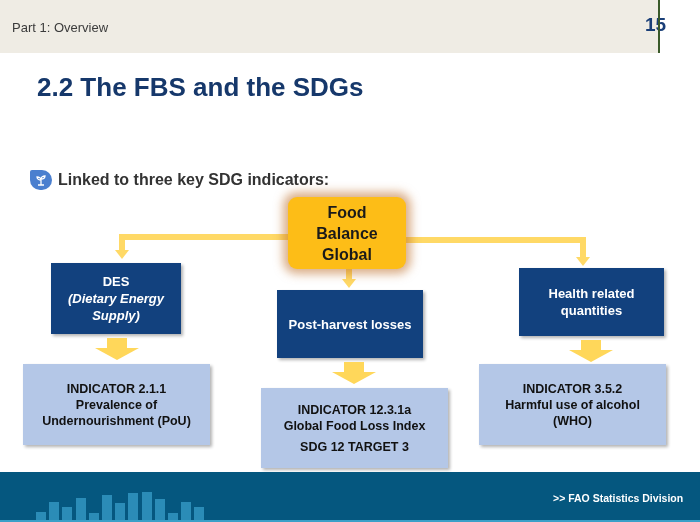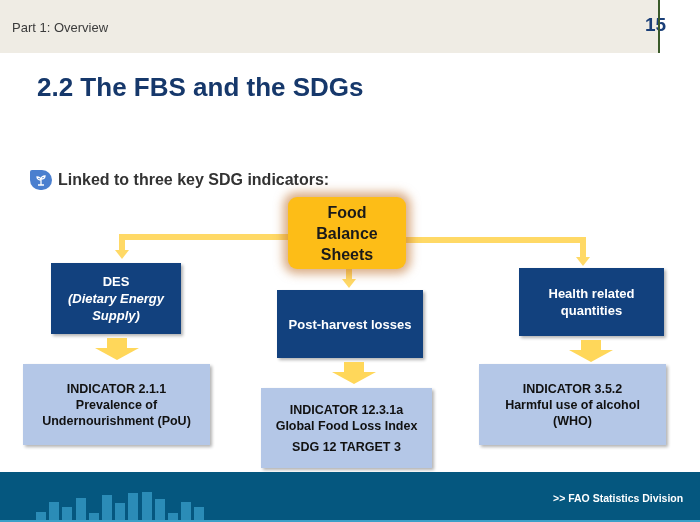--- a/index.html
+++ b/index.html
@@ -54,21 +54,21 @@
 <div class="line" style="left:406px;top:237px;width:180px;height:6px;"></div>
 <div class="line" style="left:580px;top:237px;width:6px;height:20px;"></div>
 <div class="arrow-down" style="left:576px;top:257px;"></div>
 
 <div class="line" style="left:346px;top:269px;width:6px;height:10px;"></div>
 <div class="arrow-down" style="left:342px;top:279px;"></div>
 
 <div class="fbs">
   <span>Food</span>
   <span>Balance</span>
-  <span>Sheets</span>
+  <span>Global</span>
 </div>
 
 <div class="navy" style="left:51px;top:263px;width:130px;height:71px;">
   <span>DES</span>
   <span class="it" style="padding:0 14px;text-align:center;">(Dietary Energy Supply)</span>
 </div>
 <div class="big-arrow" style="left:95px;top:338px;">
     <div class="stem"></div>
     <div class="head"></div>
   </div>
@@ -78,21 +78,21 @@
   <span>Undernourishment (PoU)</span>
 </div>
 
 <div class="navy" style="left:277px;top:290px;width:146px;height:68px;">
   <span>Post-harvest losses</span>
 </div>
 <div class="big-arrow" style="left:332px;top:362px;">
     <div class="stem"></div>
     <div class="head"></div>
   </div>
-<div class="ind" style="left:261px;top:388px;width:171px;height:80px;">
+<div class="ind" style="left:261px;top:388px;width:187px;height:80px;">
   <span>INDICATOR 12.3.1a</span>
   <span>Global Food Loss Index</span>
   <span class="gap">SDG 12 TARGET 3</span>
 </div>
 
 <div class="navy" style="left:519px;top:268px;width:145px;height:68px;padding:0 20px;">
   <span>Health related quantities</span>
 </div>
 <div class="big-arrow" style="left:569px;top:340px;">
     <div class="stem"></div>

